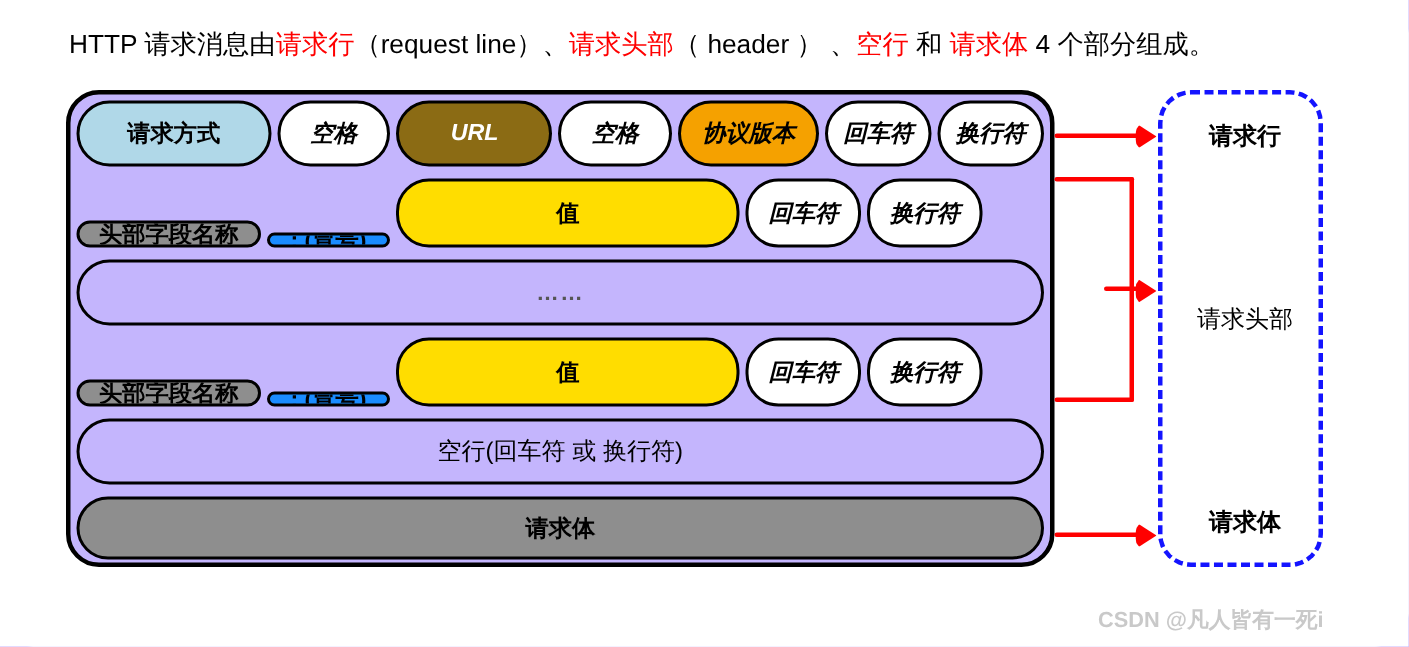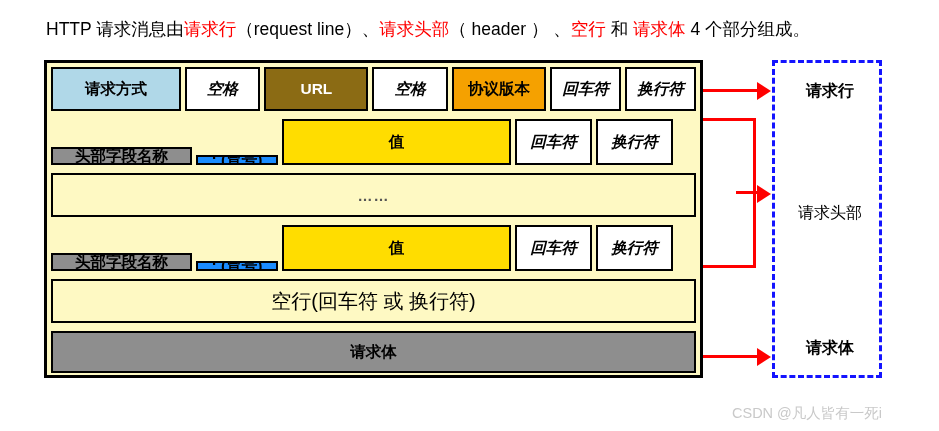--- a/index.html
+++ b/index.html
@@ -1,15 +1,15 @@
 <!DOCTYPE html>
 <html><head>
 <meta charset="utf-8">
 <style>
-  * { box-sizing: border-box; }
+  * { box-sizing: border-box; border-radius: 22px; }
   html, body {
     margin: 0; padding: 0;
     width: 939px; height: 431px;
     background: #ffffff;
     font-family: "Liberation Sans", "DejaVu Sans", sans-serif;
     overflow: hidden;
   }
   #root { position: relative; width: 939px; height: 431px; background:#fff; }
 
   
@@ -24,21 +24,21 @@
   }
   .caption .red { color: #ff0000; }
   .caption .blk { color: #000000; }
 
   
   .msg-table {
     position: absolute;
     left: 44px; top: 60px;
     width: 659px; height: 318px;
     border: 3px solid #000;
-    background: #fef9c3;
+    background: #c4b5fd;
   }
   .row {
     display: flex;
     width: 100%;
     align-items: stretch;
   }
   .r-line   { height: 52px; }
   .r-hdr    { height: 54px; }
   .r-dots   { height: 52px; }
   .r-hdr2   { height: 54px; }
@@ -54,53 +54,53 @@
     font-size: 15.5px;
     font-weight: bold;
     color: #000;
     white-space: nowrap;
     overflow: hidden;
   }
   .cell:last-child { margin-right: 4px; }
 
   .c-white  { background: #ffffff; font-style: italic; }
   .c-blue   { background: #b0d8e8; }
-  .c-brown  { background: #8b6b14; color:#ffffff; }
+  .c-brown  { background: #8b6b14; color:#ffffff;font-style:italic; }
   .c-orange { background: #f5a100; }
   .c-gray   { background: #8e8e8e; }
   .c-dblue  { background: #1a8cff; }
   .c-yellow { background: #ffdd00; }
   .c-bodygr { background: #8e8e8e; }
 
   .full-cell {
     border: 2px solid #000;
     margin: 4px;
     flex: 1 1 auto;
     display: flex;
     align-items: center;
     justify-content: center;
     font-size: 15.5px;
     color: #000;
     white-space: nowrap;
   }
   .dots-cell { font-size: 15px; letter-spacing: 1px; font-weight: bold; color:#555; }
-  .blank-cell { font-weight: normal; font-size: 20px; }
+  .blank-cell { font-weight: normal; font-size: 16px; }
   .body-cell { font-weight: bold; }
 
   
   .w-method  { width: 141px; }
   .w-sp1     { width:  82px; }
   .w-url     { width: 113px; }
   .w-sp2     { width:  82px; }
-  .w-ver     { width: 102px; }
+  .w-ver     { width: 102px; font-style: italic; }
   .w-cr      { width:  77px; }
   .w-lf      { width:  77px; }
 
   
-  .w-hname   { width: 141px; margin-top: 32px; }
+  .w-hname   { width: 123px; margin-top: 32px; }
   .w-colon   { width:  82px; margin-top: 40px; }
   .w-val     { width: 229px; }
   .w-hcr     { width:  77px; }
   .w-hlf     { width:  77px; }
 
   
   .blue-box {
     position: absolute;
     left: 772px; top: 60px;
     width: 110px; height: 318px;
@@ -129,20 +129,21 @@
     border-left: 14px solid #ff0000;
   }
 
   
   .watermark {
     position: absolute;
     left: 732px; top: 404px;
     font-size: 14.5px;
     color: #c9c9c9;
     white-space: nowrap;
+    font-weight: bold;
   }
 </style>
 </head>
 <body>
 
 <div id="root">
 
   <div class="caption">
     <span class="blk">HTTP 请求消息由</span><span class="red">请求行</span><span class="blk">（request line）、</span><span class="red">请求头部</span><span class="blk">（ header ） 、</span><span class="red">空行</span><span class="blk"> 和 </span><span class="red">请求体</span><span class="blk"> 4 个部分组成。</span>
   </div>

